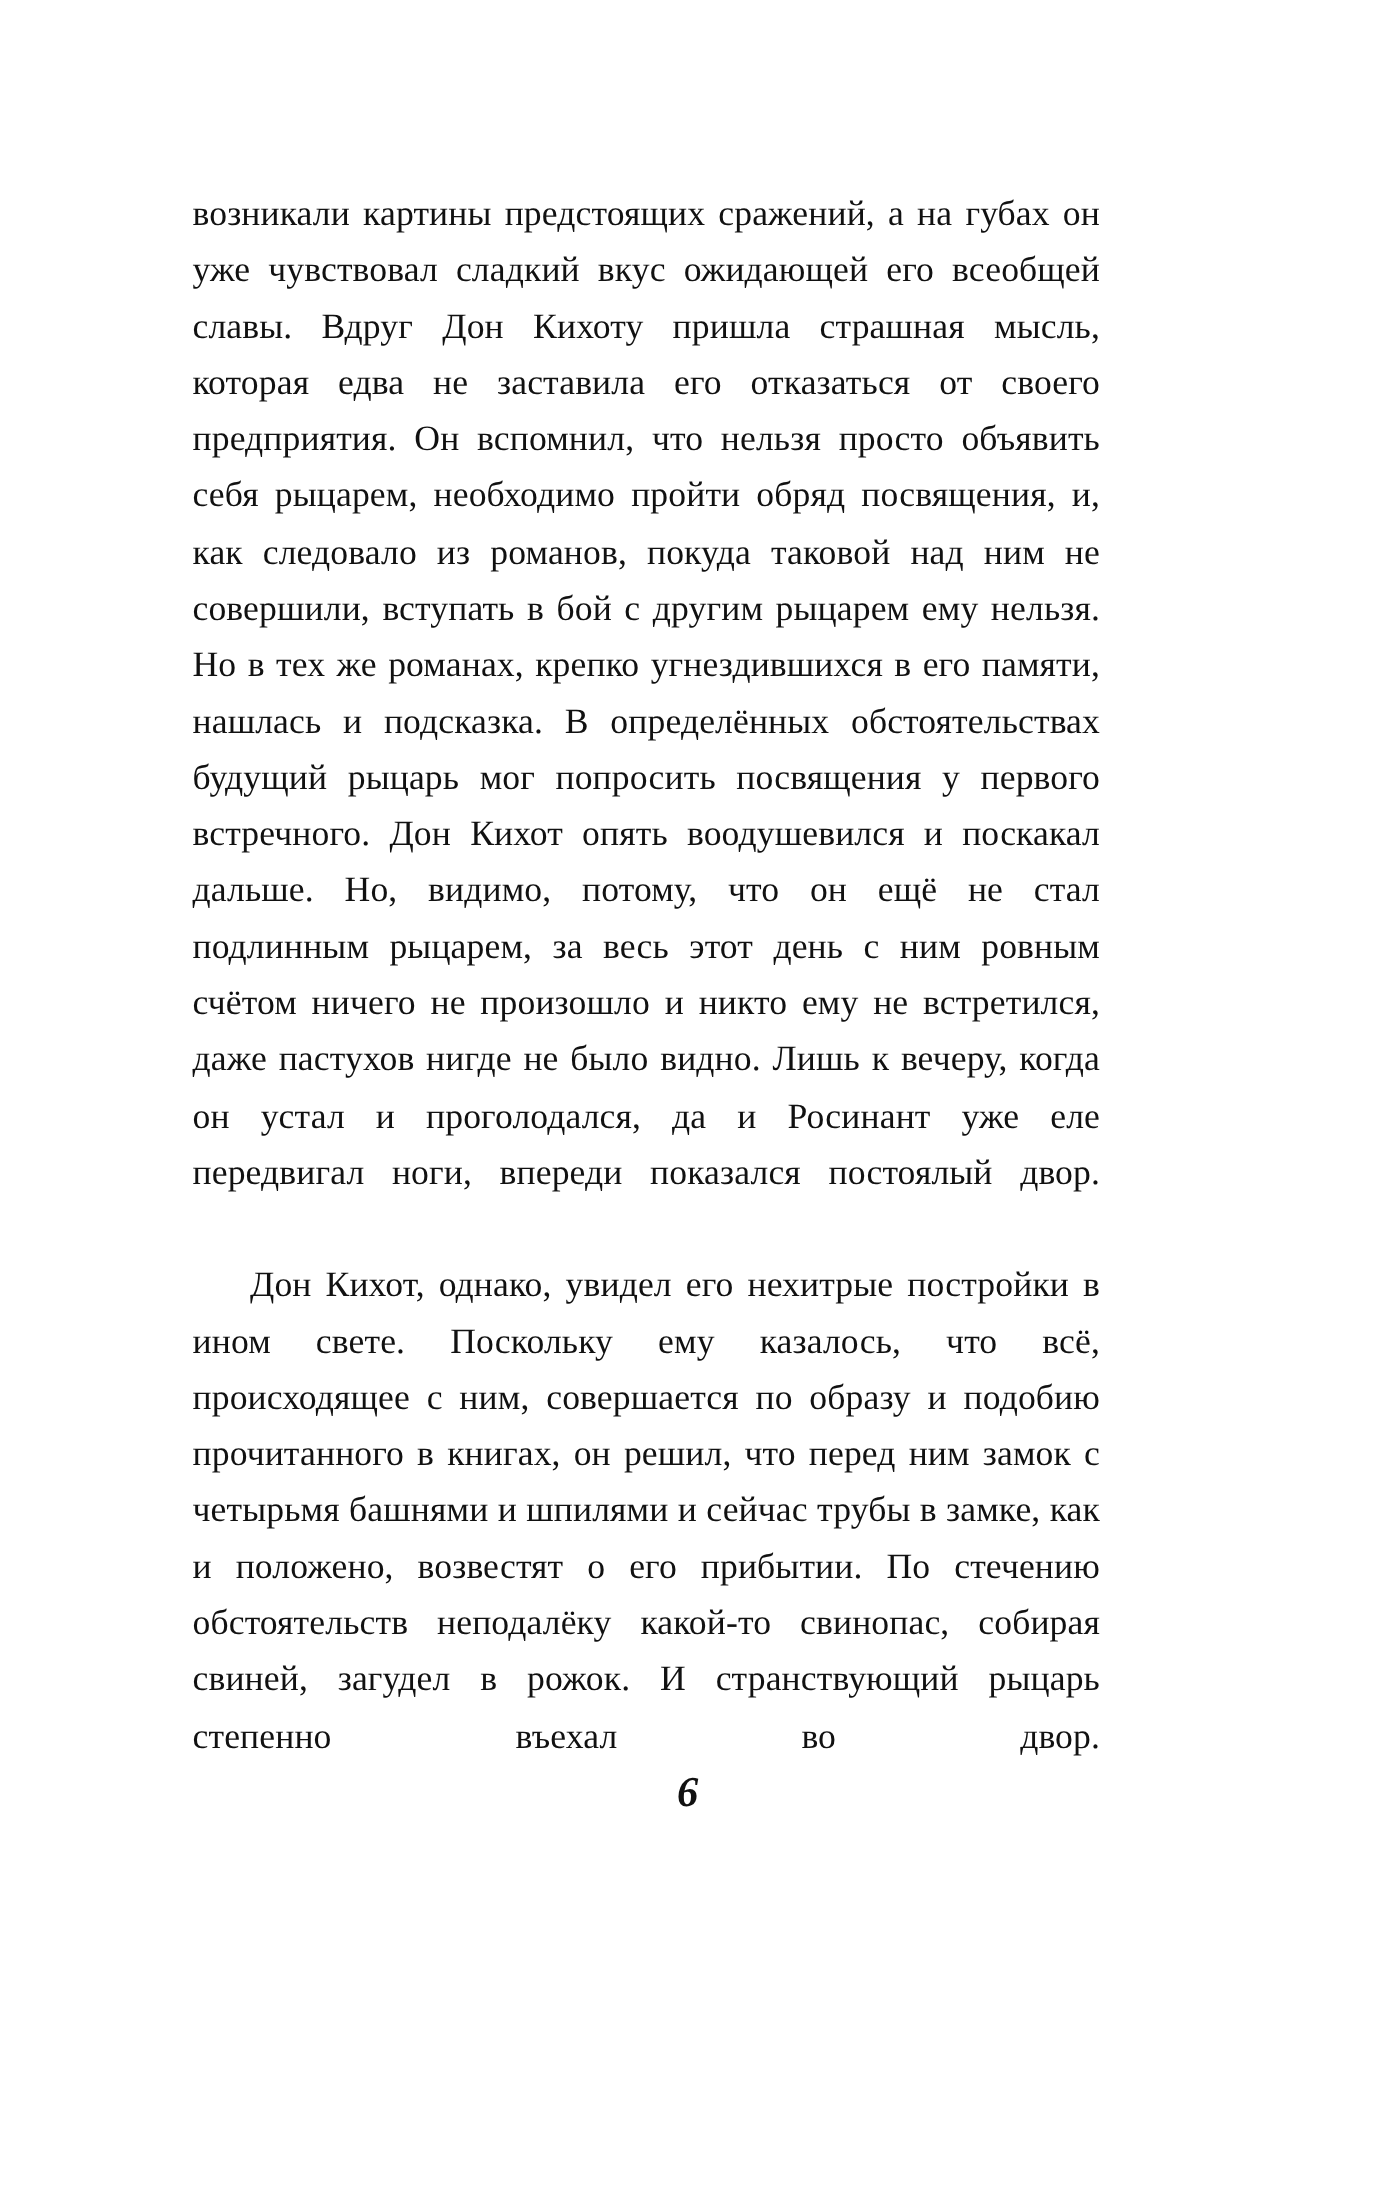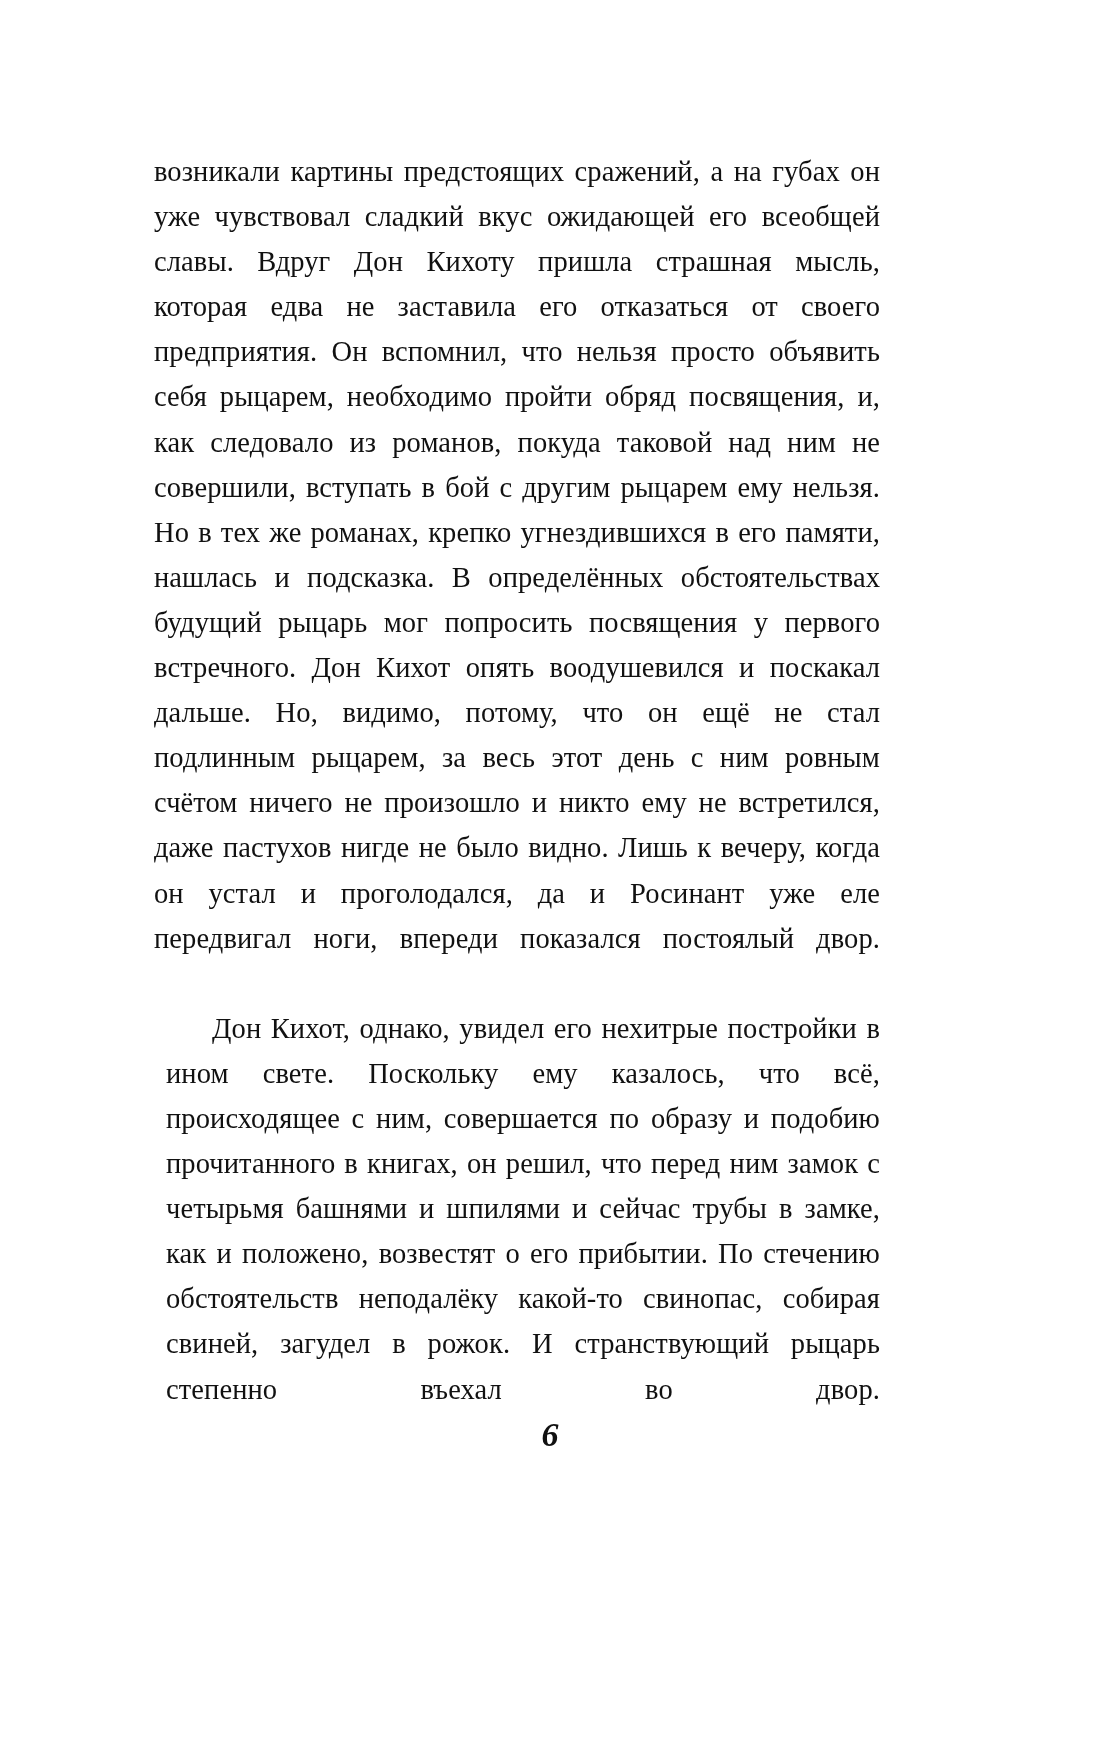--- a/index.html
+++ b/index.html
@@ -41,21 +41,20 @@
     font-size: 28.5px;
     line-height: 45.1px;
     letter-spacing: 0.1px;
     word-spacing: 0px;
     color: #111111;
     hyphens: manual;
   }
 
   .para.indent {
     text-indent: 46px;
-    margin-left: 12px;
   }
 
   
   .para::after {
     content: "";
     display: inline-block;
     width: 100%;
   }
 
   .page-number {

